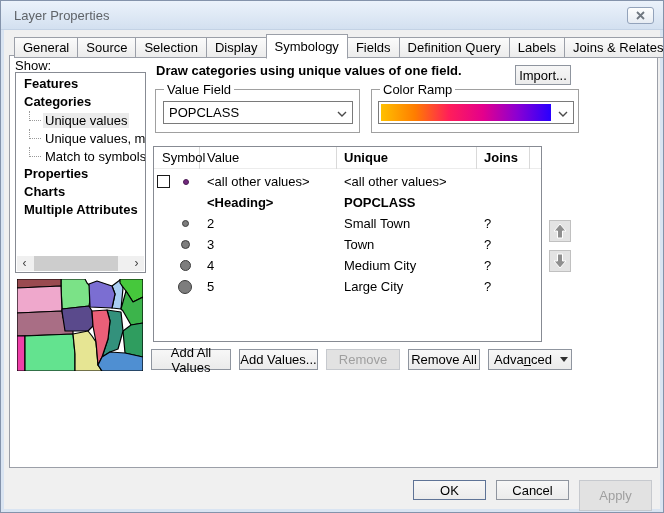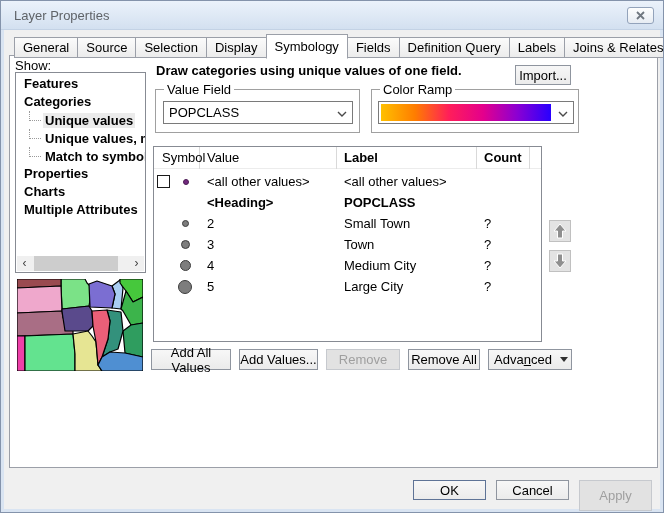--- a/index.html
+++ b/index.html
@@ -30,21 +30,21 @@
           background:#fff; border:1px solid #9b9fa8; z-index:1; }
 
   .abs { position:absolute; }
 
   
   .show-label { left:14px; top:57px; z-index:2; }
   .tree { left:14px; top:71px; width:131px; height:201px; background:#fff;
           border:1px solid #878b93; z-index:2; padding-top:2px; overflow:hidden; }
   .tree-item { height:18px; line-height:18px; padding-left:8px; white-space:nowrap; }
   .tree-item.b { font-weight:bold; }
-  .tree-item.child { padding-left:13px; font-weight:bold; position:relative; }
+  .tree-item.child { padding-left:13px; font-weight:normal; position:relative; }
   .tree-item.child .conn { display:inline-block; width:12px; height:10px; margin-right:2px;
           border-left:1px dotted #9a9a9a; border-bottom:1px dotted #9a9a9a; vertical-align:4px; }
   .tree-item.child .lbl { padding:0 2px; }
   .tree-item.selected .lbl { background:#ebebeb; }
   .tree-scroll { position:absolute; left:1px; right:1px; bottom:1px; height:15px; background:#f0f0f0;
                  display:flex; align-items:center; z-index:2; }
   .tree-scroll .arr { width:15px; text-align:center; font-size:12px; line-height:13px; color:#3f3f3f; }
   .tree-scroll .thumb { height:15px; width:84px; margin-left:2px; background:#cdcdcd; }
   .tree-scroll .spacer { flex:1; }
 
@@ -205,22 +205,22 @@
       <svg class="chev" width="10" height="6" viewBox="0 0 10 6">
         <polyline points="1,1 5,5 9,1" fill="none" stroke="#4a4a4a" stroke-width="1.4"></polyline>
       </svg>
     </div>
   </div>
 
   <div class="abs stable">
     <div class="thead">
       <div class="th th1">Symbol</div>
       <div class="th th2">Value</div>
-      <div class="th th3">Label</div>
-      <div class="th th4">Count</div>
+      <div class="th th3">Unique</div>
+      <div class="th th4">Joins</div>
     </div>
     <div class="trows">
       <div class="trow">
         <div class="td-sym">
             <span class="chk"></span>
             <span class="dot purple"></span>
           </div>
         <div class="td-val">&lt;all other values&gt;</div>
         <div class="td-lab">&lt;all other values&gt;</div>
         <div class="td-cnt"></div>

